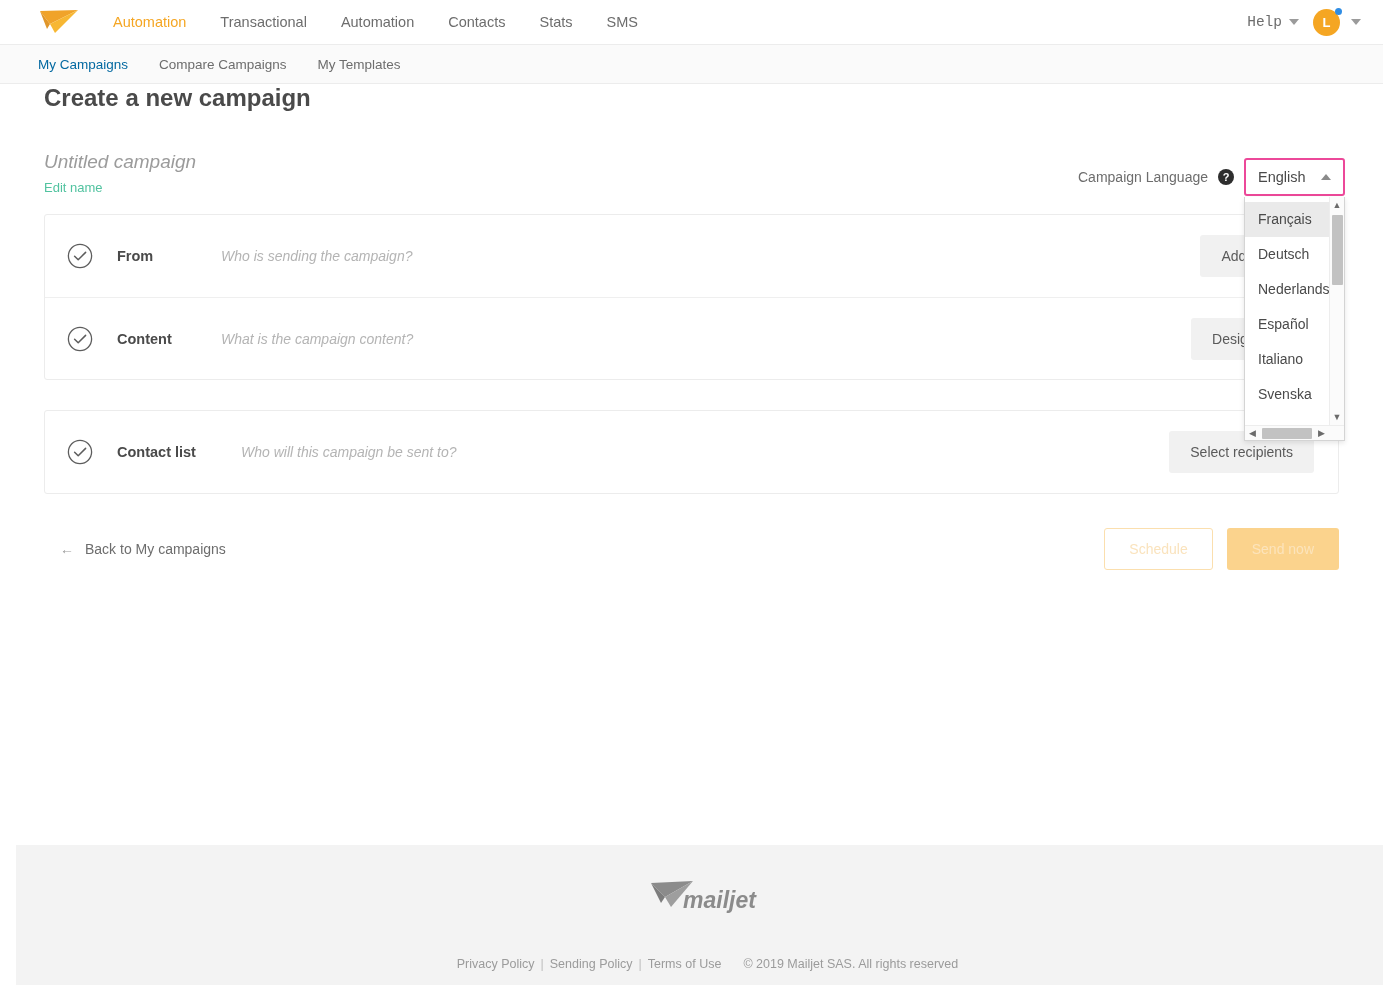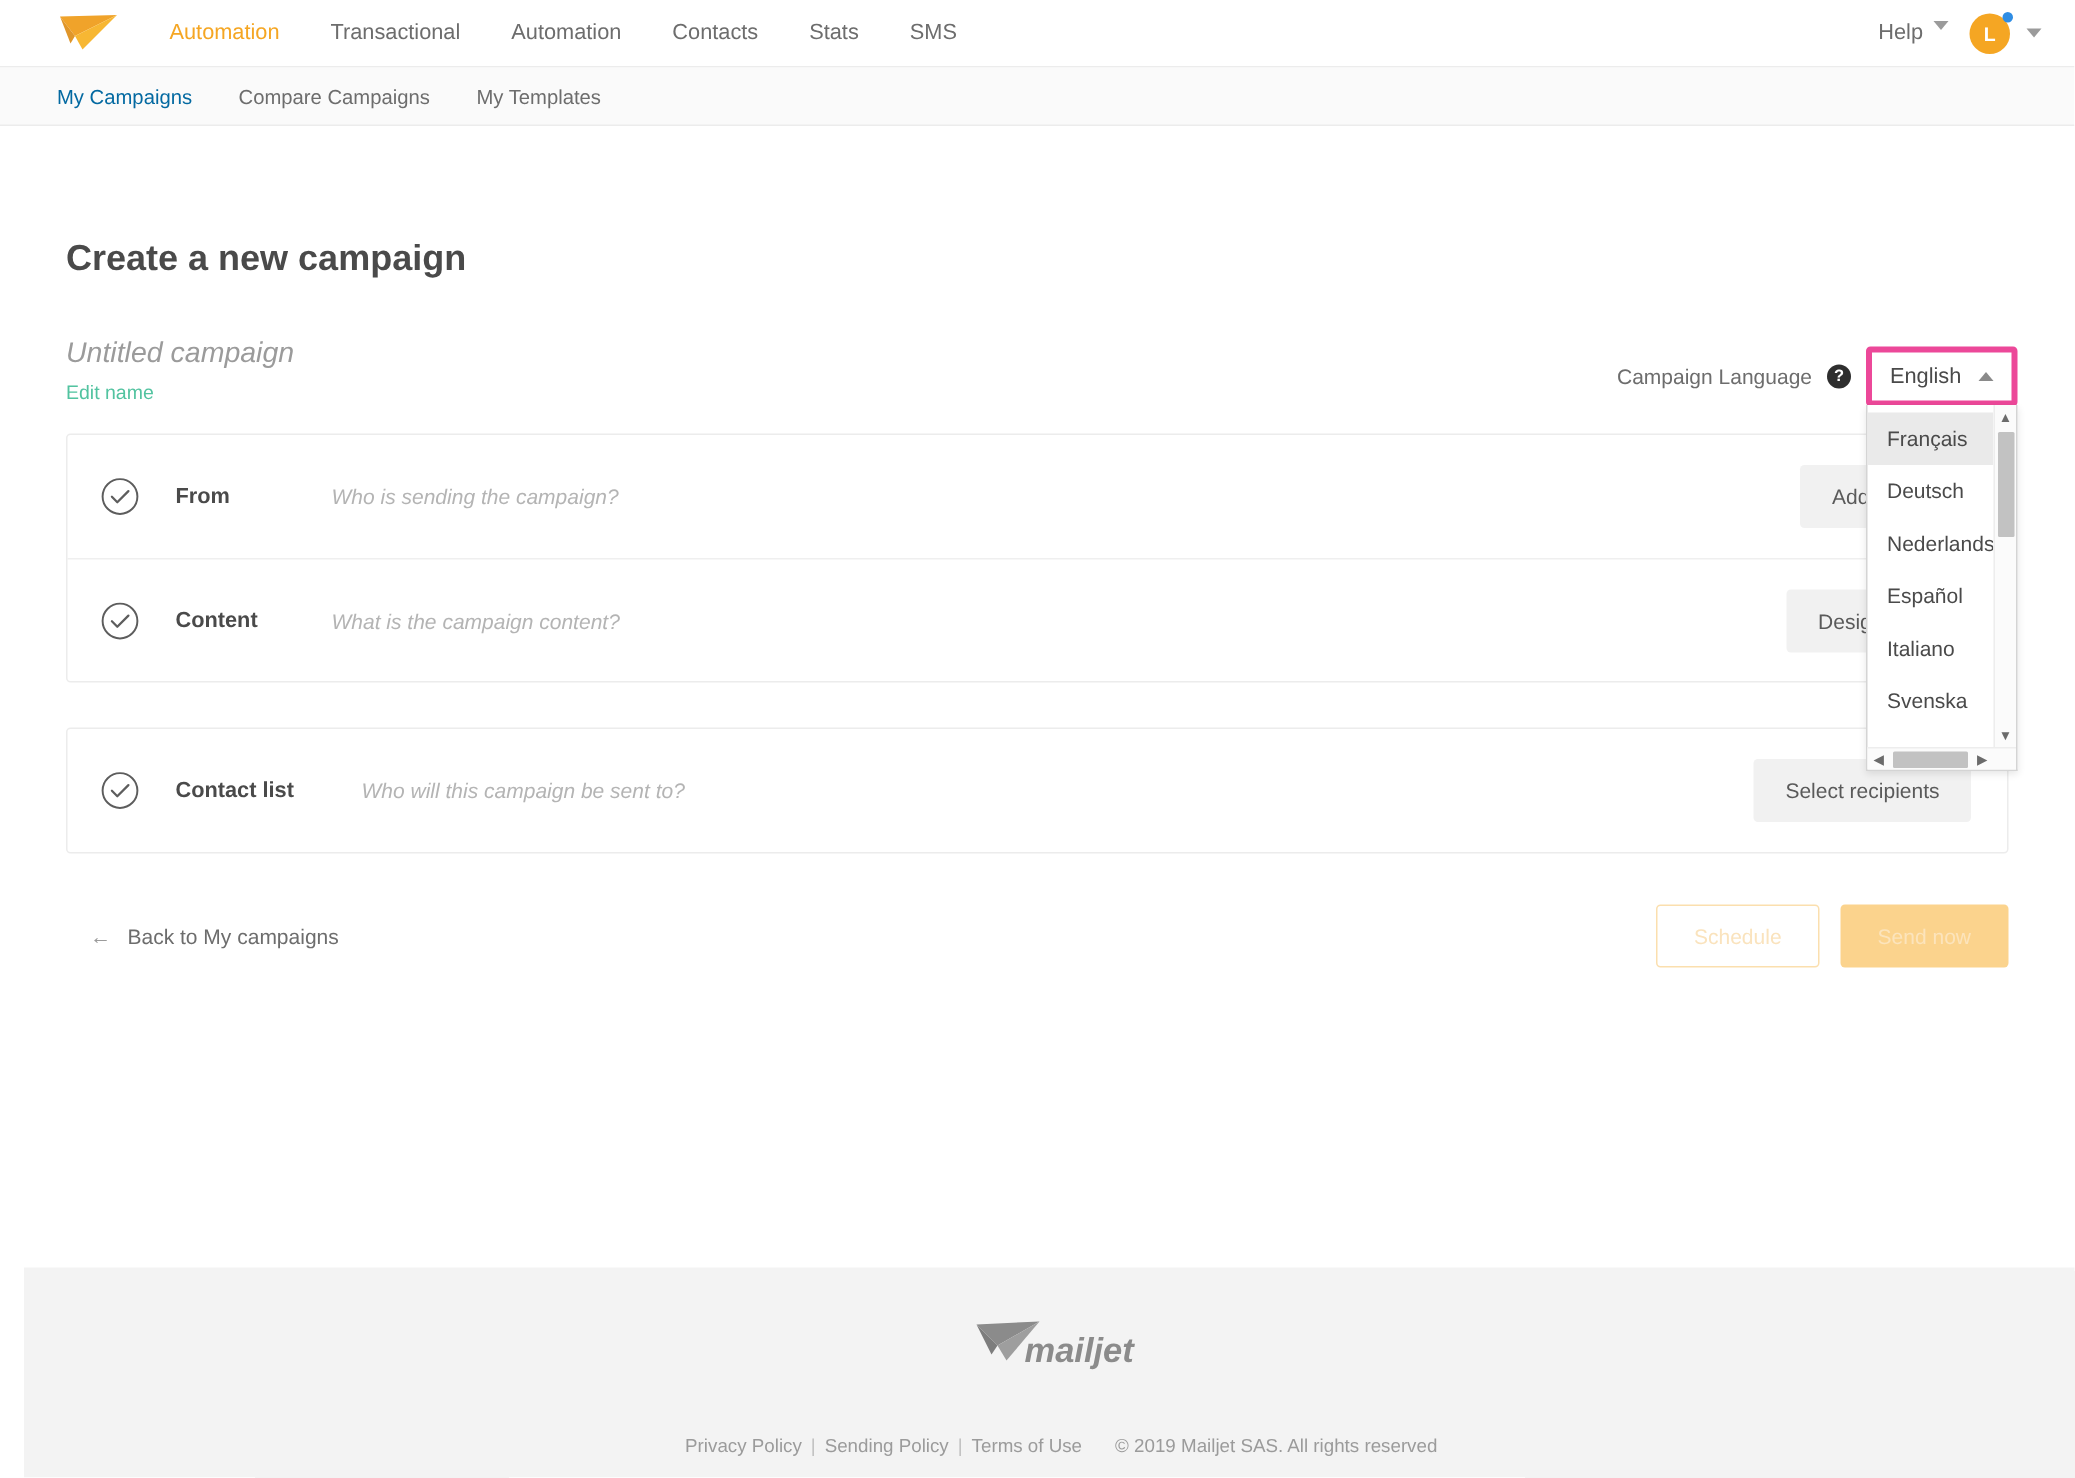--- a/index.html
+++ b/index.html
@@ -23,21 +23,21 @@
   }
   .logo-wrap { width: 58px; display: flex; align-items: center; }
   .logo-svg { display:block; }
   .nav-links { display: flex; align-items: center; gap: 0px; }
   .nav-link {
     font-size: 14.5px; color: #6d6d6d; padding: 0 17px;
     line-height: 44px; cursor: pointer; white-space: nowrap;
   }
   .nav-link.active { color: #f5a623; }
   .nav-right { margin-left: auto; display: flex; align-items: center; gap: 14px; }
-  .help-wrap { display: flex; align-items: flex-start; gap: 7px; cursor: pointer; }
+  .help-wrap { display: flex; align-items: center; gap: 7px; cursor: pointer; font-family: Liberation Mono, monospace; }
   .help-label { font-size: 14.5px; color: #6d6d6d; }
   .caret-down {
     width: 0; height: 0;
     border-left: 5px solid transparent;
     border-right: 5px solid transparent;
     border-top: 6px solid #9b9b9b;
     display: inline-block;
   }
   .avatar-wrap { position: relative; display:flex; align-items:center; gap:11px; cursor:pointer;}
   .avatar {
@@ -64,21 +64,21 @@
   .subnav-link {
     font-size: 13.5px; color: #6d6d6d;
     margin-right: 31px; cursor: pointer; white-space: nowrap;
   }
   .subnav-link.active { color: #0369a1; }
 
   
   .main { padding: 0 38px; position: relative; }
   .page-title {
     font-size: 24px; font-weight: bold; color: #4a4a4a;
-    margin-top: 75px; margin-left: 6px;
+    margin-left: 6px;
   }
 
   .camp-row {
     margin-top: 38px; margin-left: 6px;
     display: flex; align-items: flex-end;
     position: relative; min-height: 46px;
   }
   .camp-name {
     font-size: 19px; font-style: italic; color: #9b9b9b;
     line-height: 1.15;
@@ -94,21 +94,21 @@
   .lang-label { font-size: 14px; color: #6d6d6d; }
   .qmark {
     width: 16px; height: 16px; border-radius: 50%;
     background: #2e2e2e; color: #fff;
     font-size: 11px; font-weight: bold;
     display: flex; align-items: center; justify-content: center;
     cursor: pointer; line-height: 1;
   }
   .lang-select {
     width: 101px; height: 38px;
-    border: 4px solid #ec4899; border-radius: 3px;
+    border: 2px solid #ec4899; border-radius: 3px;
     background: #fff;
     display: flex; align-items: center; justify-content: space-between;
     padding: 16px 12px; cursor: pointer;
   }
   .lang-select-value { font-size: 14.5px; color: #4a4a4a; }
   .caret-up {
     width: 0; height: 0;
     border-left: 5px solid transparent;
     border-right: 5px solid transparent;
     border-bottom: 6px solid #8a8a8a;

